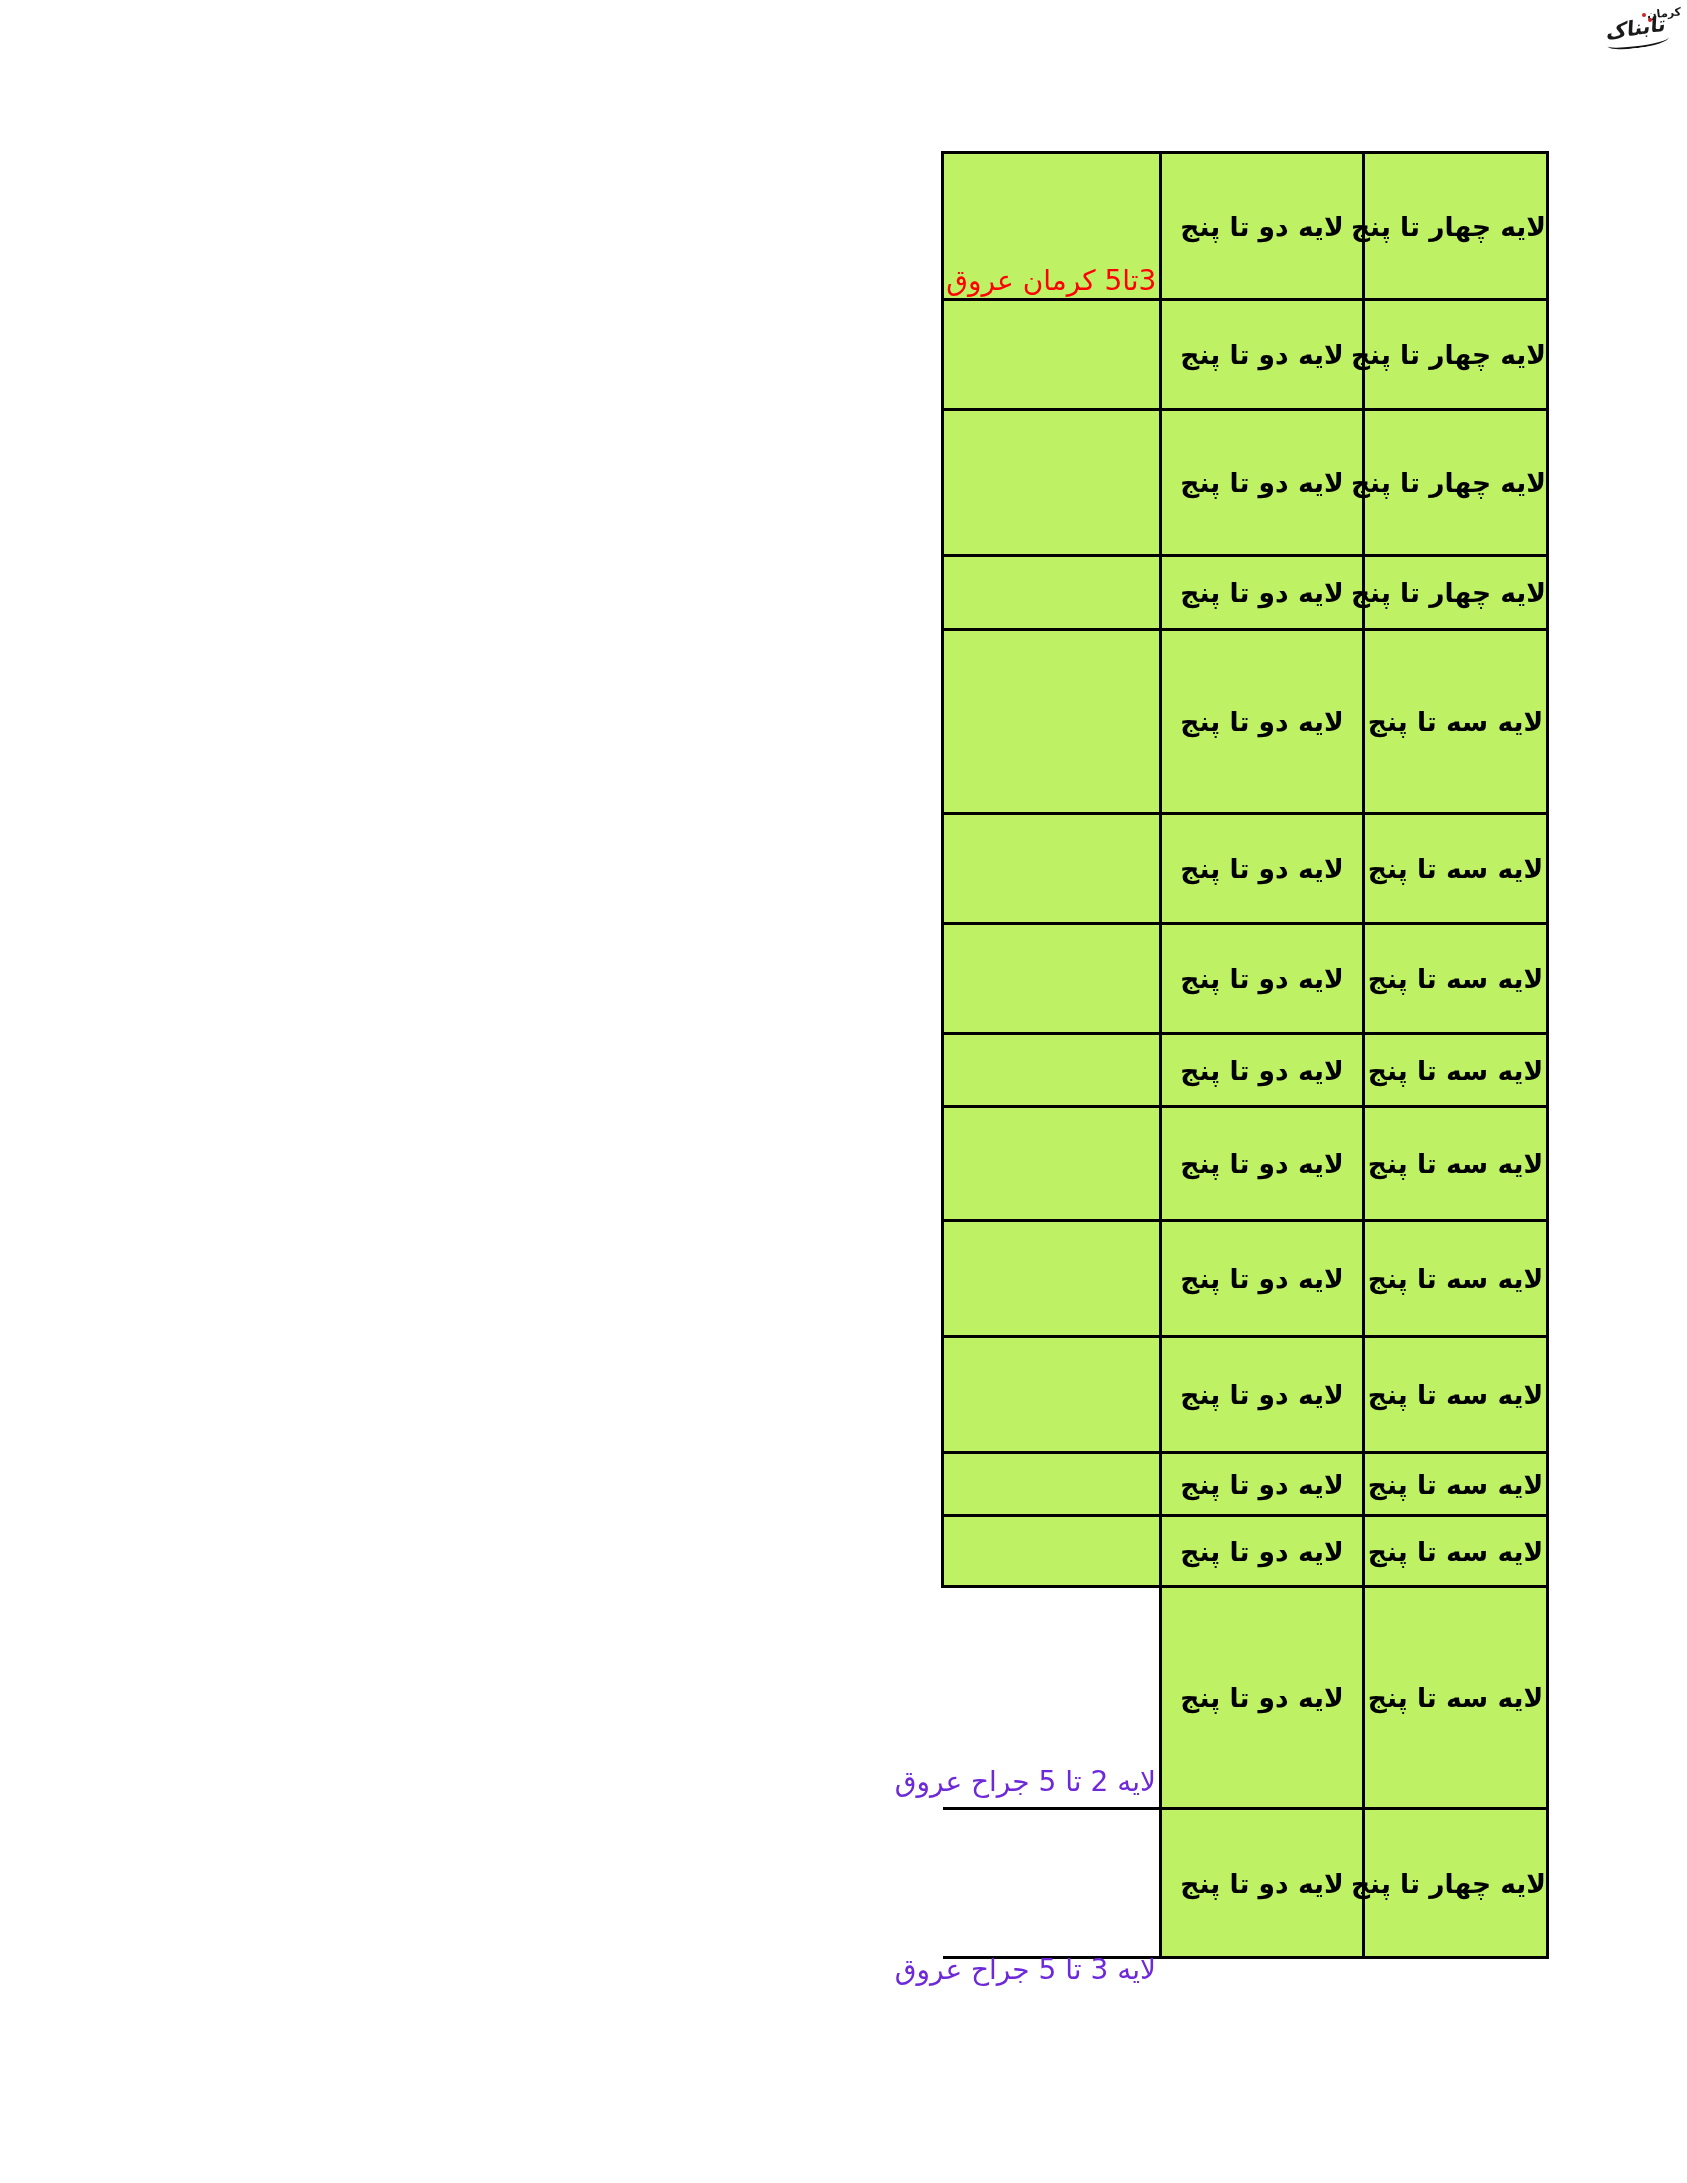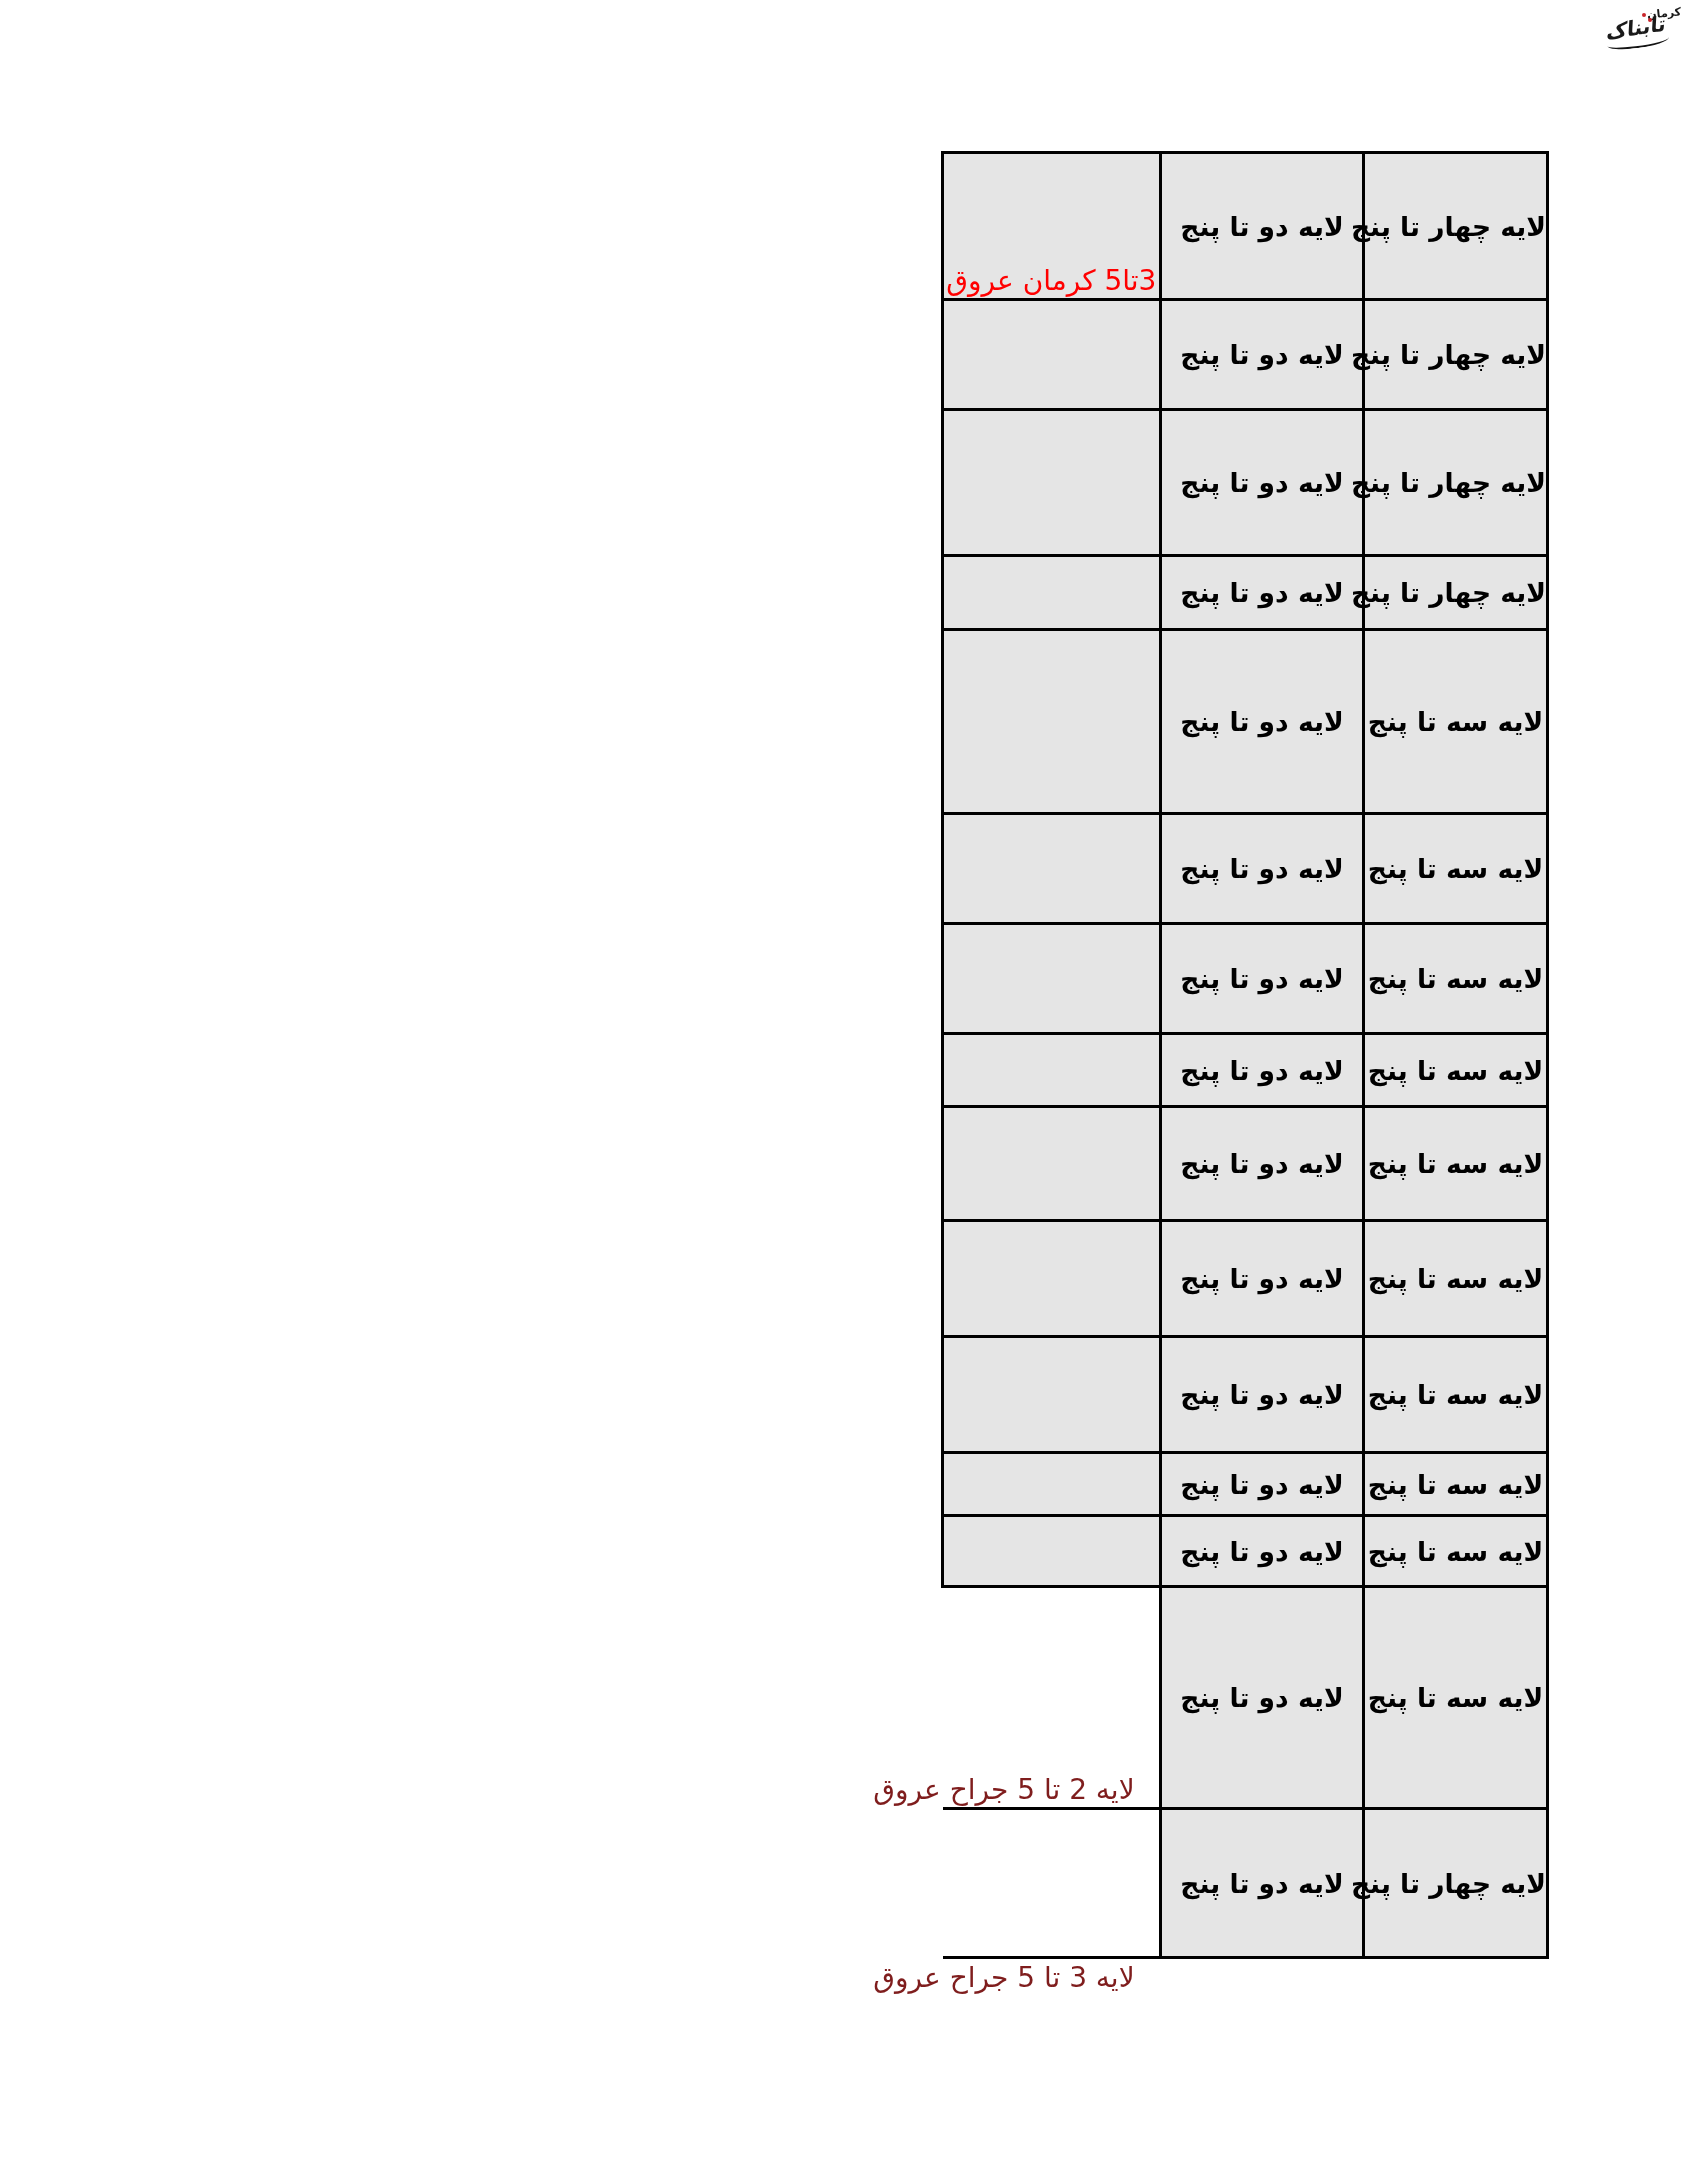--- a/index.html
+++ b/index.html
@@ -74,21 +74,21 @@
     table-layout: fixed;
     width: 605px;
   }
   col.c-left  { width: 218px; }
   col.c-mid   { width: 203px; }
   col.c-right { width: 184px; }
 
   td {
     border: 3.3px solid #000000;
     padding: 0;
-    background: #e5e5e5;
+    background: #bef264;
   }
   td.cell-mid, td.cell-right {
     text-align: center;
     vertical-align: middle;
     direction: rtl;
     font-weight: bold;
     font-size: 26.5px;
     color: #000000;
     white-space: nowrap;
   }
@@ -106,27 +106,26 @@
     border: none;
     border-bottom: 3.3px solid #000000;
     background: transparent;
   }
 
   
   .annot {
     position: absolute;
     right: 531px;
     width: 304px;
-    text-align: center;
-    direction: rtl;
-    color: #7f1d1d;
+    text-align: right;
+    direction: rtl;
+    color: #6d28d9;
     font-size: 28px;
     white-space: nowrap;
     line-height: 1.3;
-    margin-top: 8px;
   }
   #annot-row14 { top: 1764px; }
   #annot-row15 { top: 1952px; }
 </style>
 </head>
 <body>
 
 <div id="page">
 
   <div class="logo">

